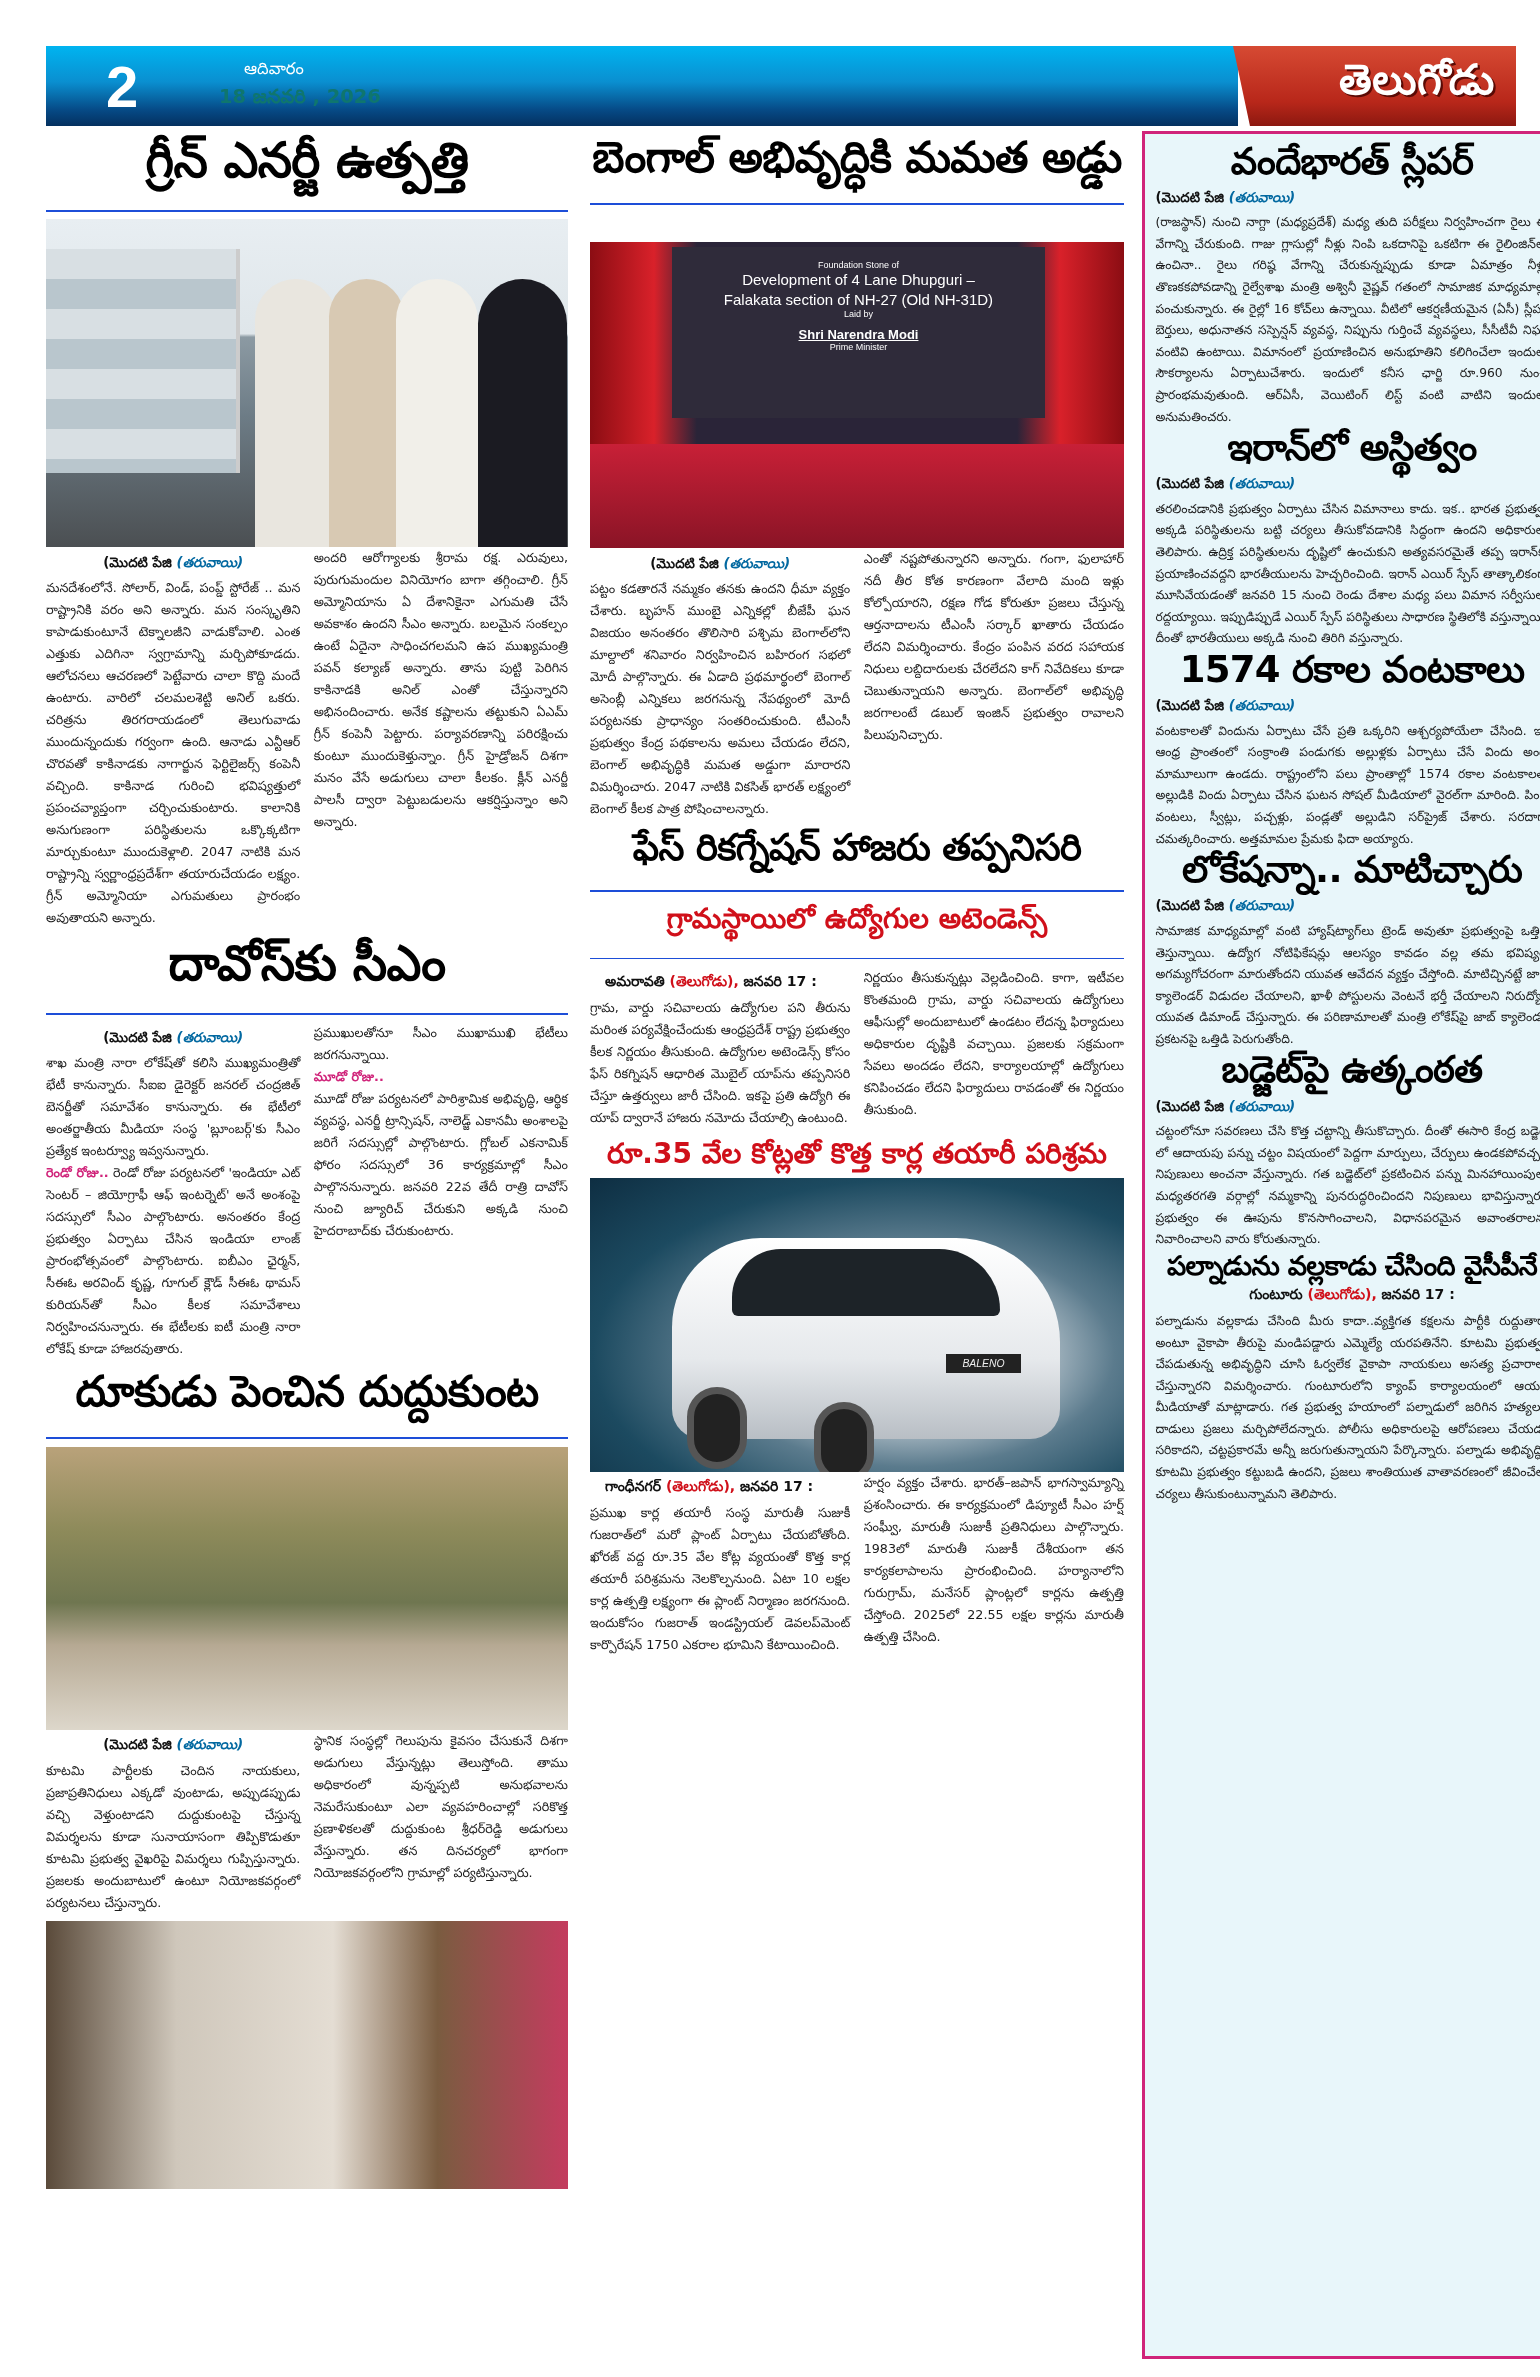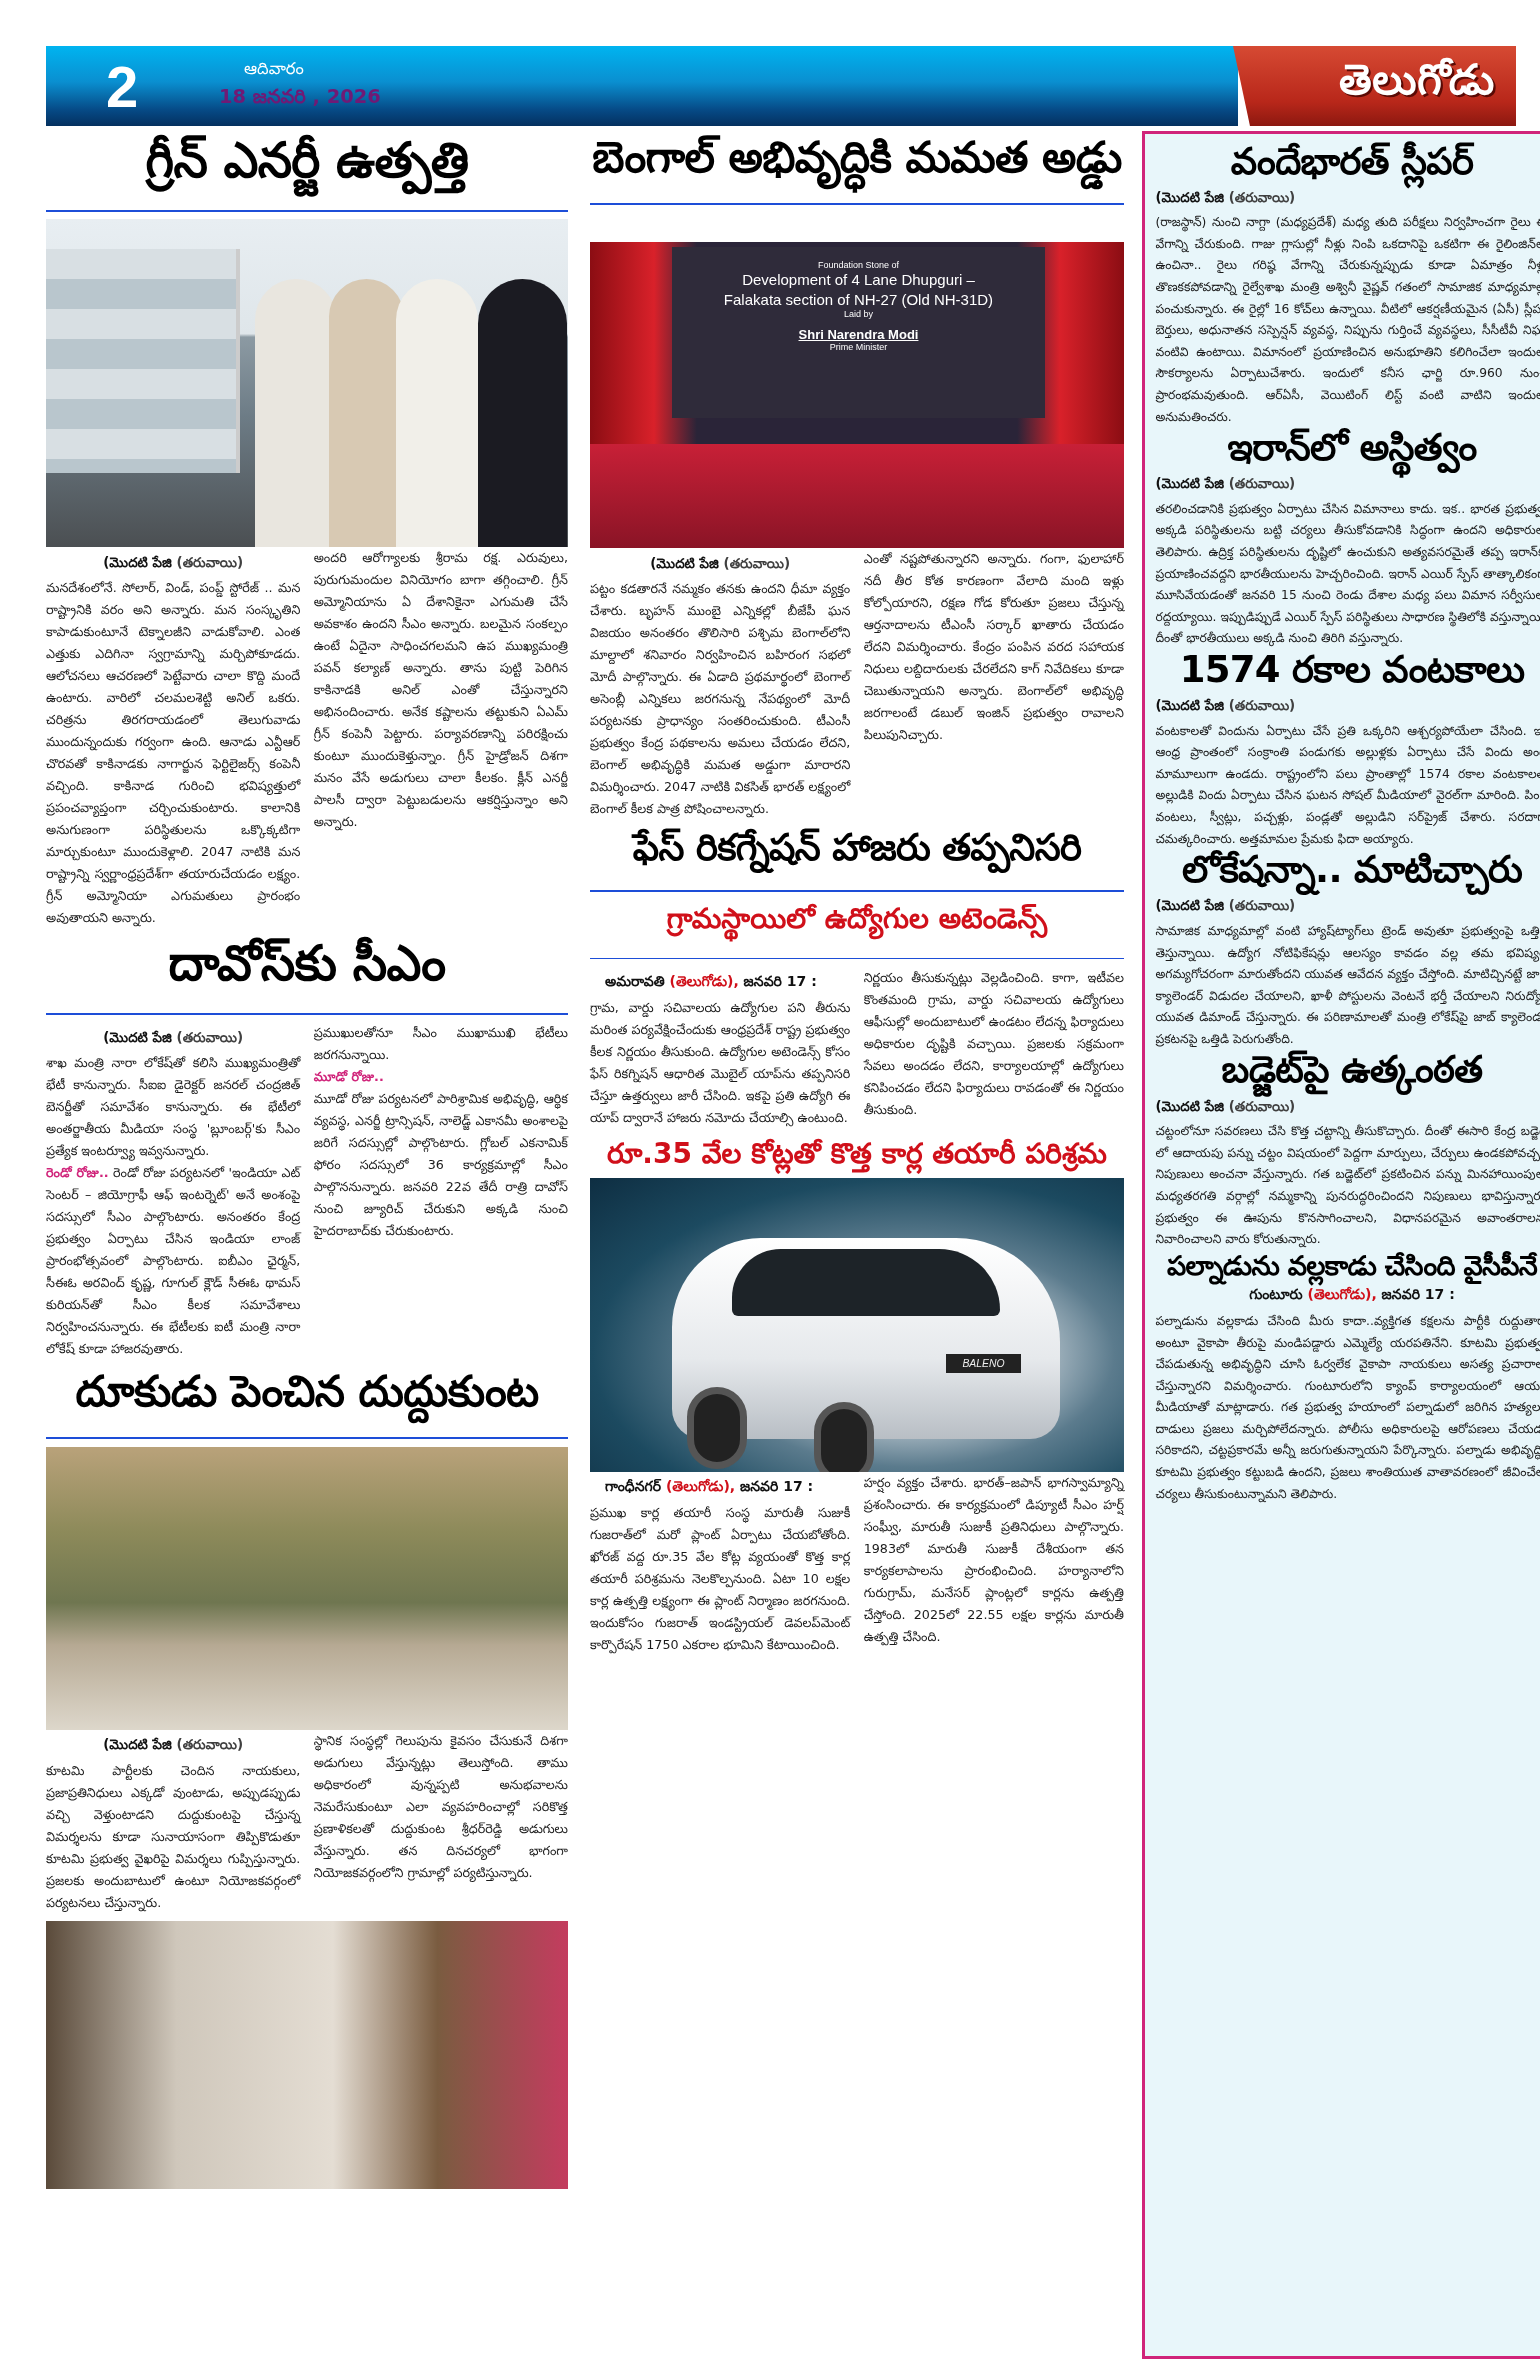--- a/index.html
+++ b/index.html
@@ -9,42 +9,42 @@
   
   .masthead { position: absolute; left: 46px; top: 46px; width: 1470px; height: 80px; }
   .mast-blue { position: absolute; left: 0; top: 0; width: 1192px; height: 80px;
     background: linear-gradient(#00b4f0 0%, #0a8fd0 45%, #064a86 80%, #04305f 100%); }
   .mast-red { position: absolute; right: 0; top: 0; width: 283px; height: 80px;
     background: linear-gradient(#d64a33, #b8271a 70%, #8c1810);
     clip-path: polygon(0 0, 100% 0, 100% 100%, 6% 100%); }
   .page-num { position: absolute; left: 60px; top: 6px; font-size: 58px; font-weight: bold;
     color: #fff; font-family: "Liberation Sans", sans-serif; line-height: 69px; }
   .mast-day { position: absolute; left: 198px; top: 13.4px; font-size: 16.4px; color: #fff; }
-  .mast-date { position: absolute; left: 173px; top: 39px; font-size: 19.4px; color: #701a75; font-weight: bold; }
+  .mast-date { position: absolute; left: 173px; top: 39px; font-size: 19.4px; color: #0f766e; font-weight: bold; }
   .mast-logo { position: absolute; right: 21px; top: 9px; font-size: 42px; font-weight: bold; color: #fff;
     text-shadow: 2.2px 2.2px 0 #5a0a05; letter-spacing: 0.7px; }
 
   
   .col { position: absolute; top: 134px; }
   .col-left { left: 46px; width: 522px; }
   .col-center { left: 590px; width: 534px; }
   .col-right { left: 1142px; width: 420px; top: 131px; height: 2228px;
     border: 3px solid #d0247a; background: #e8f6fa; padding: 7.5px 10.4px; }
 
   .headline { font-weight: bold; text-align: center; color: #000; line-height: 1.1;
     font-family: "DejaVu Sans", sans-serif; letter-spacing: -0.7px; }
   .hl-xl { font-size: 49px; }
   .hl-lg { font-size: 43px; }
   .hl-md { font-size: 37px; }
   .hl-rule { border-bottom: 2px solid #1d4ed8; padding-bottom: 22px; margin-bottom: 7.5px; }
   .subhead-red { color: #d0101a; font-size: 28px; font-weight: bold; text-align: center; line-height: 1.2; }
 
   .photo { position: relative; overflow: hidden; width: 100%; }
   .caption-cont { font-size: 13.4px; font-weight: bold; text-align: center; margin: 7.5px 0 4.5px; }
-  .caption-cont .red { color: #404040; }
+  .caption-cont .red { color: #0369a1; font-style: italic; }
   .dateline { font-size: 14px; font-weight: bold; margin: 6px 0 4.5px 15px; }
   .dateline .red { color: #d0101a; }
 
   .textcols { display: grid; grid-template-columns: 1fr 1fr; column-gap: 13.4px; }
   .body-text { font-size: 12.7px; line-height: 22px; text-align: justify; color: #1a1a1a; }
   .body-text .pink { color: #d0247a; font-weight: bold; }
   .right-text { font-size: 12.3px; line-height: 21.6px; text-align: justify; color: #1a1a1a; }
 
   
   .ph-green { height: 328px; background:

